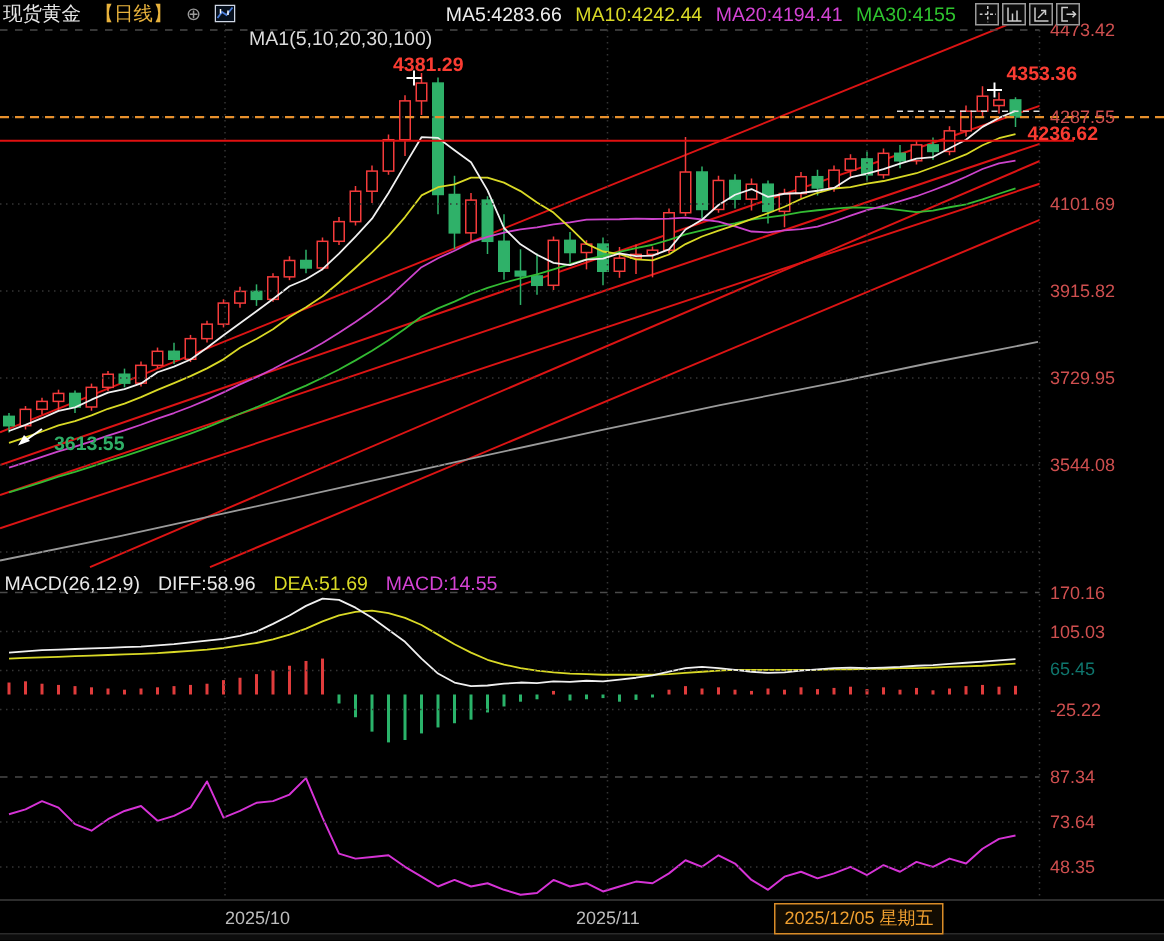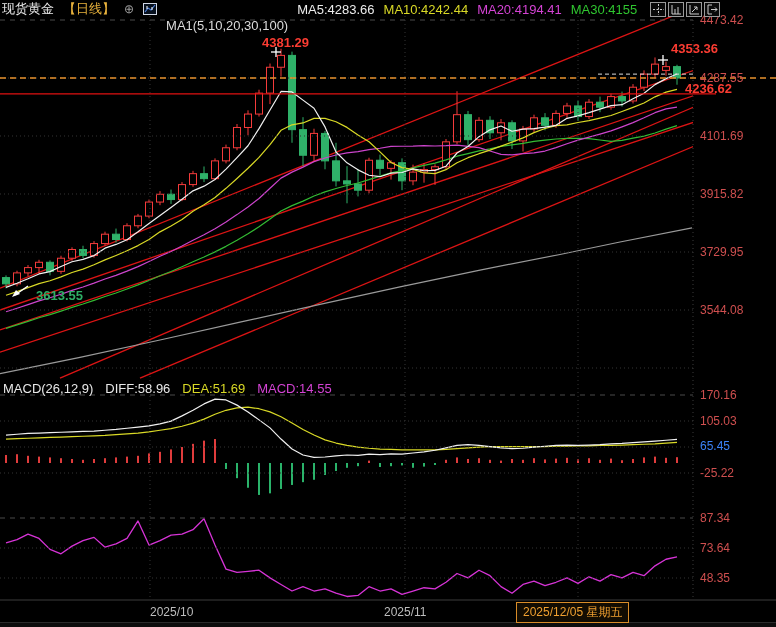--- a/index.html
+++ b/index.html
@@ -10,21 +10,21 @@
        gap:9px;font-size:13px;white-space:nowrap;z-index:5;}
   .hdr .sym{color:#e8e8e8;}
   .hdr .per{color:#e8b23c;text-align:right;}
   .hdr .plus{color:#9a9a9a;font-size:12px;}
   .hdr .ma-group{color:#dcdcdc;margin-top:33px;}
   .ma5{color:#ececec;} .ma10{color:#d9d926;} .ma20{color:#d443d4;} .ma30{color:#2fc52f;}
   #toolbar{position:absolute;left:650px;top:2px;display:flex;gap:2px;z-index:6;}
   .tbox{width:14px;height:13px;border:1px solid #9a9a9a;background:#0a0a0a;display:flex;
         align-items:center;justify-content:center;}
   .lbl{position:absolute;font-size:12px;color:#cf4f4f;z-index:4;line-height:13px;}
-  .lbl.orange{color:#3b82f6;}
+  .lbl.orange{color:#0f766e;}
   .ann{position:absolute;font-size:13px;font-weight:700;color:#fa3c32;z-index:4;line-height:14px;}
   .ann.green{color:#2fae66;font-weight:600;}
   .phdr{position:absolute;display:flex;gap:12px;font-size:13px;z-index:5;white-space:nowrap;}
   .phdr .w{color:#e8e8e8;} .phdr .y{color:#d9d926;} .phdr .m{color:#d443d4;}
   #xaxis .xlbl{position:absolute;font-size:12px;color:#bdbdbd;top:605px;z-index:5;}
   #datebox{position:absolute;left:516px;top:602px;border:1px solid #d98c28;color:#f0a030;
            font-size:12px;padding:1px 6px;background:#120c02;z-index:5;}
   #watermark{position:absolute;left:636px;top:561px;font-size:40px;font-weight:600;
              color:#f2f2f2;letter-spacing:1px;z-index:7;text-shadow:0 0 3px #000;}
   #botstrip{position:absolute;left:0;top:622px;width:776px;height:5px;background:#0d0d0d;

